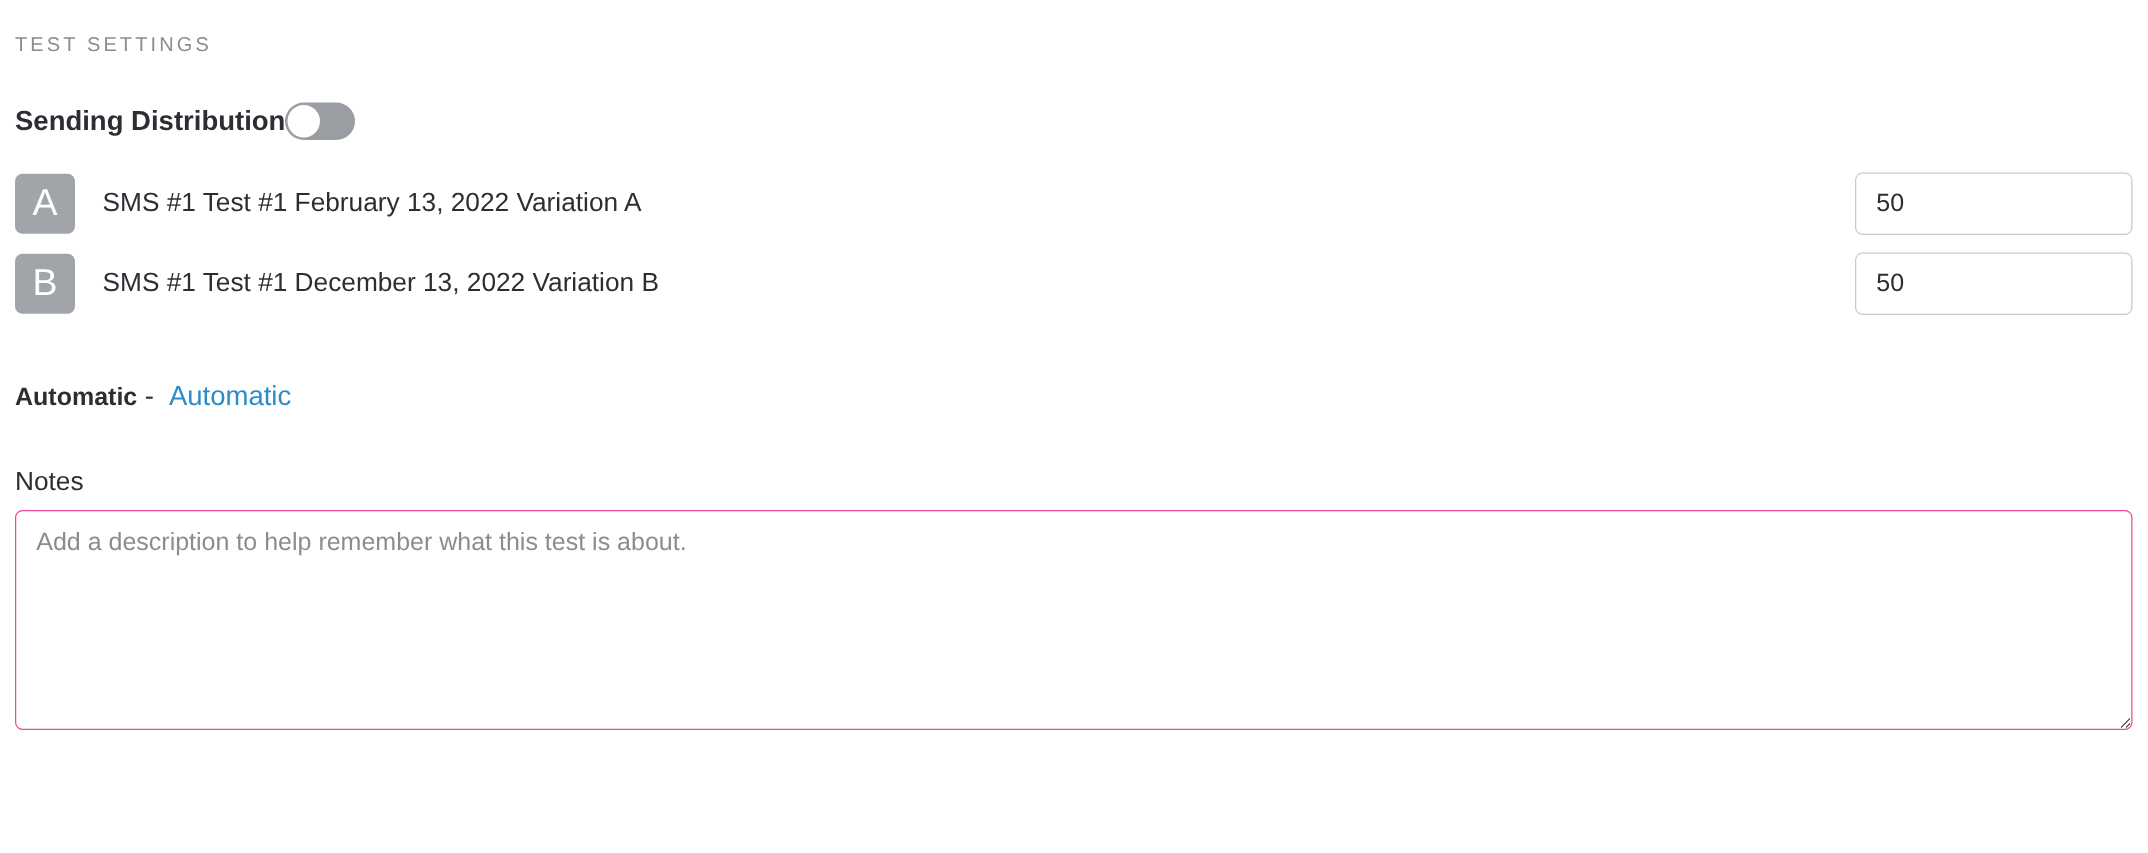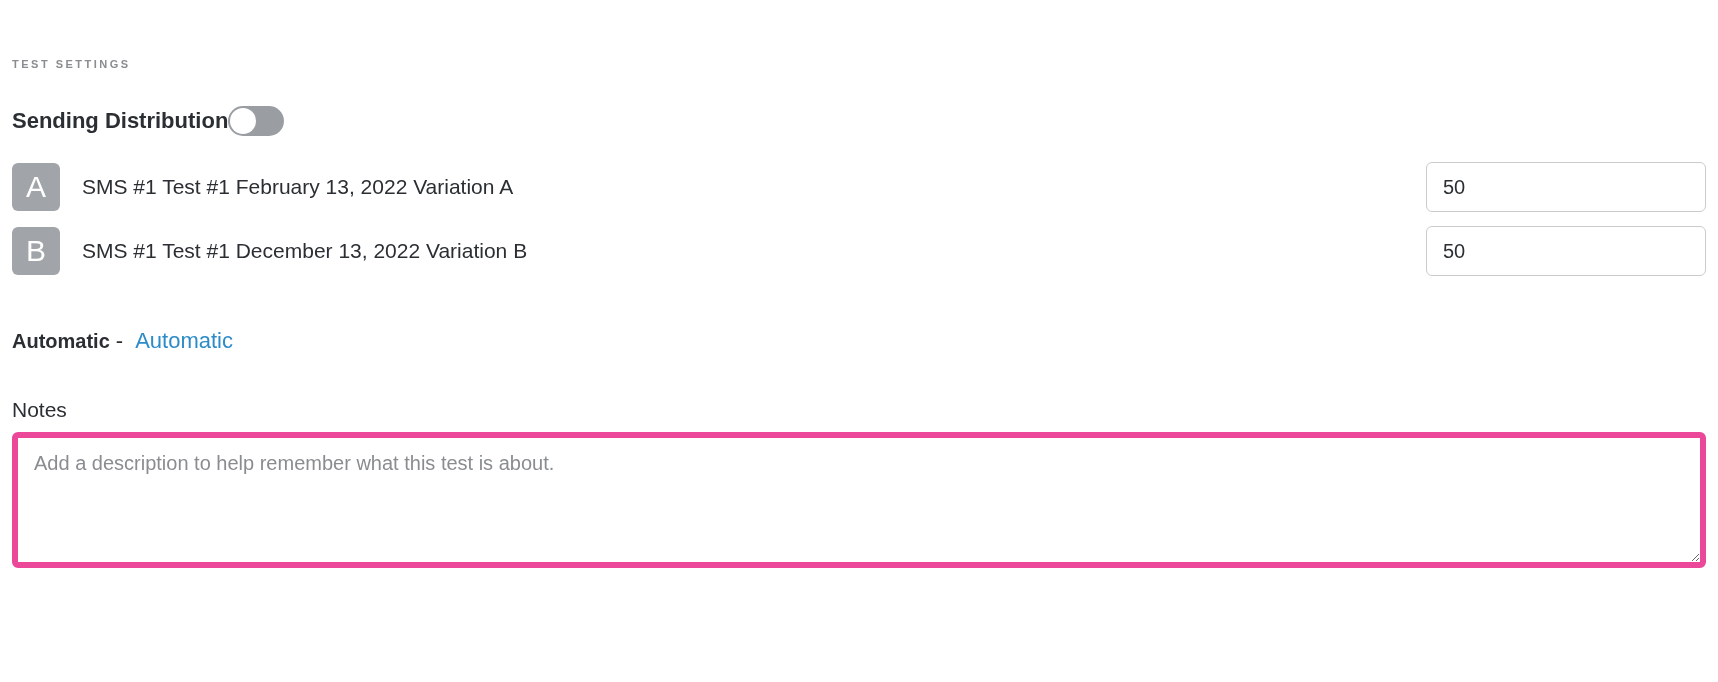--- a/index.html
+++ b/index.html
@@ -8,26 +8,25 @@
       padding: 0;
     }
     body {
       font-family: -apple-system, BlinkMacSystemFont, "Segoe UI", Helvetica, Arial, sans-serif;
       background: #ffffff;
       padding: 28px 12px 20px 12px;
       width: 1718px;
       color: #222;
     }
     .section-title {
-      font-size: 11px;
+      font-size: 16px;
       letter-spacing: 2.5px;
       color: #8a8d90;
-      font-weight: 700;
+      font-weight: 400;
       margin-bottom: 36px;
-      margin-top: 30px;
     }
     .dist-header {
       display: flex;
       justify-content: flex-start;
       align-items: center;
       margin-bottom: 26px;
     }
     .subheading {
       font-size: 22px;
       font-weight: 600;
@@ -80,21 +79,21 @@
       flex-shrink: 0;
     }
     .variation-label {
       font-size: 21px;
       color: #2b2f33;
       flex: 1;
     }
     .percent-group {
       display: flex;
       align-items: center;
-      width: 280px;
+      width: 222px;
       height: 50px;
       border: 1px solid #c9cbcd;
       border-radius: 6px;
       overflow: hidden;
     }
     .percent-input {
       flex: 1;
       height: 100%;
       border: none;
       outline: none;
@@ -137,22 +136,22 @@
       margin-top: 44px;
     }
     .notes-heading {
       font-size: 21px;
       font-weight: 400;
       color: #2b2f33;
       margin-bottom: 10px;
     }
     .notes-textarea {
       width: 100%;
-      height: 136px;
-      border: 6px solid #ec4899;
+      height: 176px;
+      border: 1px solid #ec4899;
       border-radius: 6px;
       padding: 14px 16px;
       font-size: 20px;
       font-family: inherit;
       color: #2b2f33;
       resize: both;
       outline: none;
     }
     .notes-textarea::placeholder {
       color: #8a8d90;

